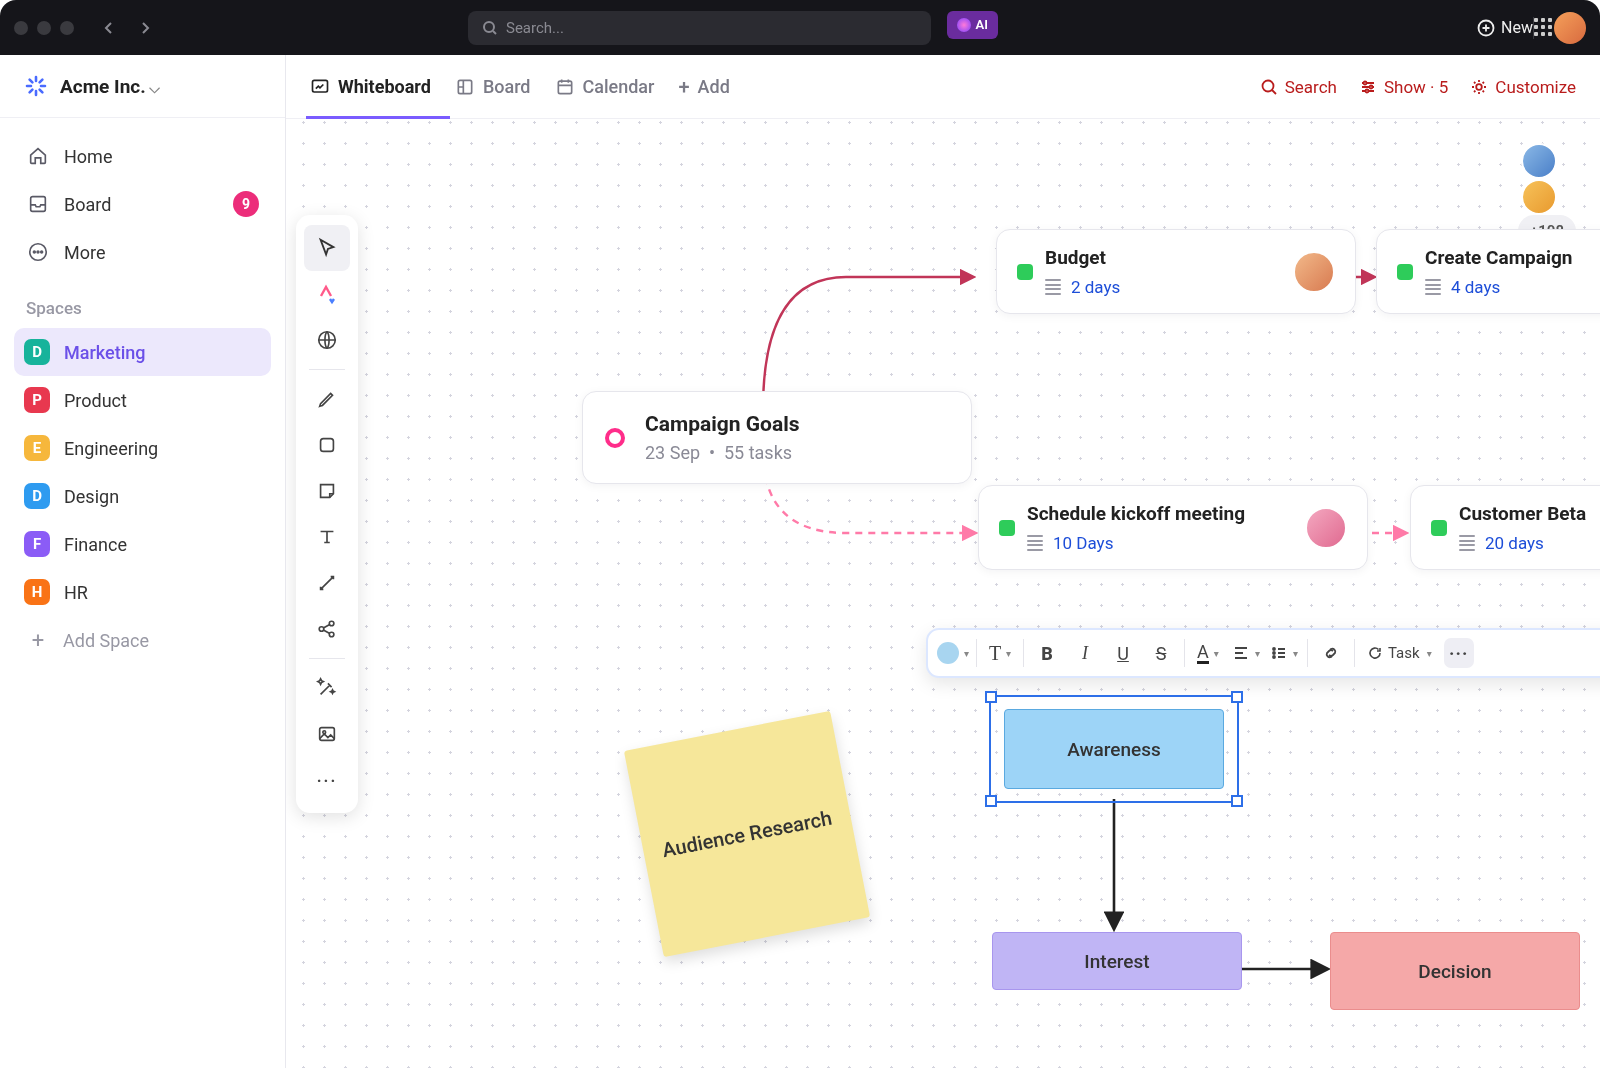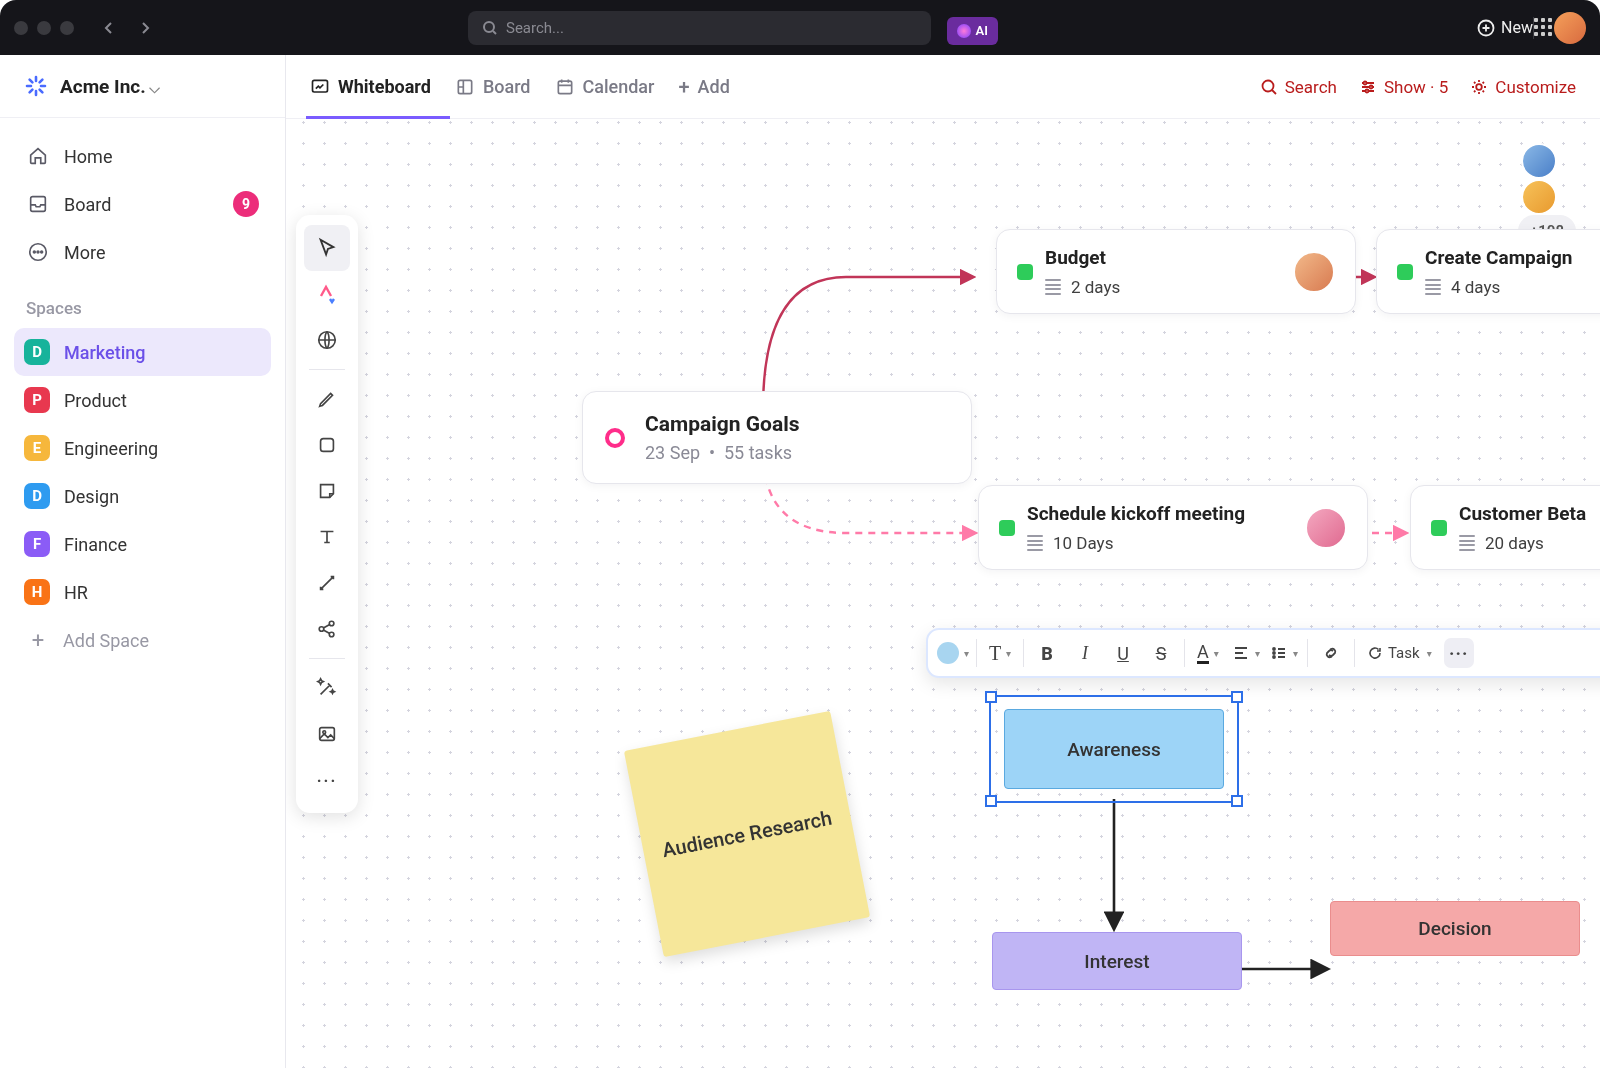--- a/index.html
+++ b/index.html
@@ -5,21 +5,21 @@
 * { margin:0; padding:0; box-sizing:border-box; font-family:-apple-system,BlinkMacSystemFont,"Segoe UI",Roboto,sans-serif; }
 html,body { width:1600px; height:1068px; overflow:hidden; }
 .window { width:1600px; height:1068px; background:#fff; border-radius:16px; overflow:hidden; display:flex; flex-direction:column; position:relative; }
 
 
 .titlebar { height:55px; background:#15151a; display:flex; align-items:center; padding:0 14px; color:#aaa; }
 .traffic { display:flex; gap:9px; margin-right:20px; }
 .tdot { width:14px; height:14px; border-radius:50%; background:#3a3a3f; }
 .navarrows { display:flex; gap:6px; margin-right:60px; }
 .navbtn { width:30px; height:30px; display:flex; align-items:center; justify-content:center; color:#8a8a92; cursor:pointer; }
-.searchwrap { flex:0 0 530px; margin-left:248px; display:flex; align-items:flex-end; gap:16px; }
+.searchwrap { flex:0 0 530px; margin-left:248px; display:flex; align-items:flex-start; gap:16px; }
 .searchbar { flex:1; height:34px; background:#2b2b31; border-radius:8px; display:flex; align-items:center; padding:0 14px; color:#8a8a92; font-size:15px; gap:8px; }
 .aibadge { height:28px; padding:0 10px; background:#6a2c9e; border-radius:6px; display:flex; align-items:center; gap:5px; color:#fff; font-size:13px; font-weight:600; }
 .aiicon { width:14px; height:14px; border-radius:50%; background:radial-gradient(circle,#ff7ad9,#7a3fff); }
 .titleright { margin-left:auto; display:flex; align-items:center; }
 .newbtn { display:flex; align-items:center; gap:6px; color:#eee; font-size:16px; cursor:pointer; }
 .gridicon { width:20px; height:20px; display:grid; grid-template-columns:repeat(3,4px); grid-template-rows:repeat(3,4px); gap:3px; }
 .gridicon span { background:#ccc; border-radius:1px; }
 .avatar-tb { width:32px; height:32px; border-radius:50%; background:linear-gradient(135deg,#f5a05a,#d86a3f); }
 .vdiv { width:1px; height:22px; background:#3a3a40; }
 
@@ -65,21 +65,21 @@
 
 .toolbox { position:absolute; top:96px; left:10px; width:62px; background:#fff; border-radius:14px; box-shadow:0 4px 18px rgba(0,0,0,.12); padding:10px 0; display:flex; flex-direction:column; align-items:center; }
 .tbtn { width:46px; height:46px; display:flex; align-items:center; justify-content:center; color:#444; cursor:pointer; border-radius:8px; }
 .tbtn.sel { background:#f0f0f4; }
 .tdiv { width:36px; height:1px; background:#e6e6ec; margin:6px 0; }
 
 
 .node { position:absolute; background:#fff; border:1px solid #e6e6ec; border-radius:14px; padding:16px 20px; box-shadow:0 2px 10px rgba(20,20,40,.05); }
 .node .row1 { display:flex; align-items:center; gap:12px; }
 .node .title { font-size:19px; font-weight:700; color:#222; }
-.node .row2 { display:flex; align-items:center; gap:10px; margin-top:8px; color:#404040; font-size:17px; }
+.node .row2 { display:flex; align-items:center; gap:10px; margin-top:8px; color:#1d4ed8; font-size:17px; }
 .gsq { width:16px; height:16px; border-radius:4px; background:#2ecc5a; }
 .lines { display:inline-flex; flex-direction:column; gap:2.5px; }
 .lines span { display:block; width:16px; height:2px; background:#9a9aa5; border-radius:1px; }
 .nodav { width:42px; height:42px; border-radius:50%; margin-left:auto; border:2px solid #fff; }
 
 .goalnode { position:absolute; background:#fff; border:1px solid #e6e6ec; border-radius:14px; padding:20px 26px 20px 22px; display:flex; align-items:center; gap:20px; box-shadow:0 2px 10px rgba(20,20,40,.05); }
 .goalstatus { width:20px; height:20px; border:4px solid #ff2d8a; border-radius:50%; }
 .goalnode .gtitle { font-size:21px; font-weight:700; color:#222; }
 .goalnode .gmeta { font-size:18px; color:#8a8a96; margin-top:6px; }
 
@@ -549,20 +549,20 @@
           <div class="selhandle" style="left:-6px;bottom:-6px"></div>
           <div class="selhandle" style="right:-6px;bottom:-6px"></div>
         </div>
         <div class="shape awareness" style="left:718px;top:590px;width:220px;height:80px">
           <span>Awareness</span>
         </div>
 
         <div class="shape interest" style="left:706px;top:813px;width:250px;height:58px">
           <span>Interest</span>
         </div>
-        <div class="shape decision" style="left:1044px;top:782px;width:250px;height:55px">
+        <div class="shape decision" style="left:1044px;top:813px;width:250px;height:78px">
           <span>Decision</span>
         </div>
 
       </div>
     </div>
   </div>
 </div>
 
 </body></html>

